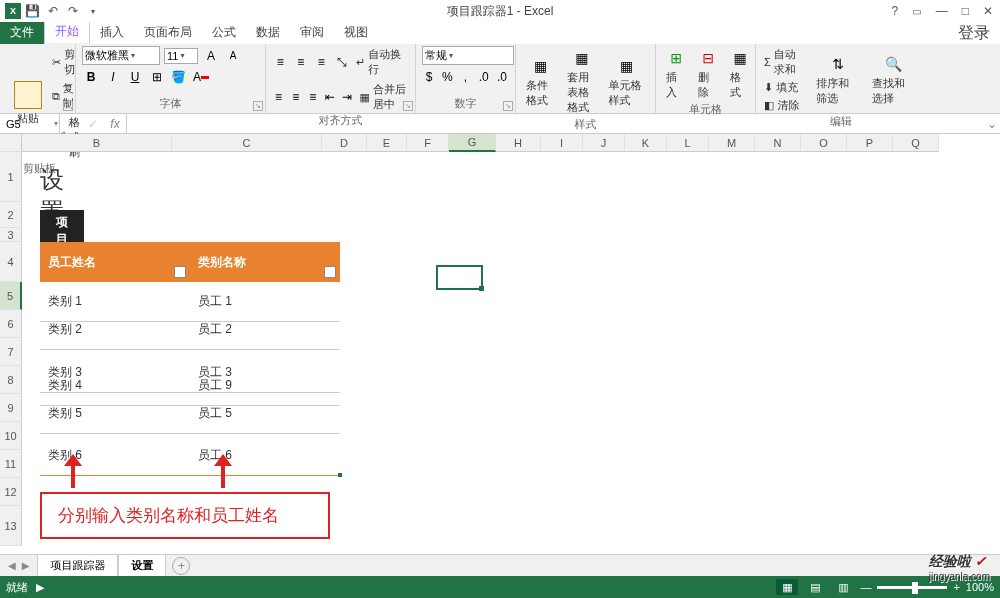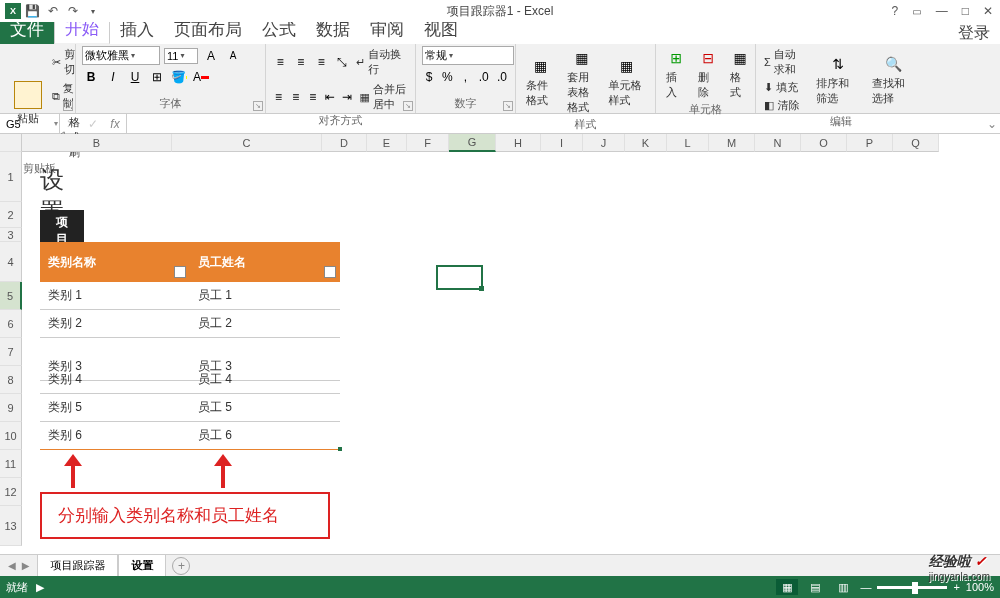--- a/index.html
+++ b/index.html
@@ -9,21 +9,21 @@
 .titlebar { height:22px; background:#fff; display:flex; align-items:center; position:relative; }
 .titlebar .qa { display:flex; gap:2px; padding-left:4px; }
 .titlebar .qa .ql { width:18px; height:18px; display:flex; align-items:center; justify-content:center; color:#555; }
 .xl-icon { width:16px; height:16px; background:#217346; color:#fff; font-size:9px; display:flex; align-items:center; justify-content:center; font-weight:bold; }
 .title-c { position:absolute; left:0; right:0; text-align:center; font-size:12px; color:#444; }
 .title-r { position:absolute; right:4px; display:flex; gap:8px; align-items:center; color:#555; }
 .title-r span { padding:0 3px; }
 
 
 .tabs { height:22px; display:flex; align-items:flex-end; background:#fff; border-bottom:0; }
-.tab { padding:3px 10px; font-size:17px; color:#444; }
+.tab { padding:3px 10px; font-size:12px; color:#444; }
 .tab.file { background:#217346; color:#fff; }
 .tab.active { background:#fff; border:1px solid #ccc; border-bottom:1px solid #f1f1f1; color:#8b5cf6; }
 .tabs .login { margin-left:auto; padding-right:10px; font-size:16px; color:#444; }
 
 
 .ribbon { height:70px; background:#f1f1f1; border-bottom:1px solid #ccc; display:flex; padding-left:4px; }
 .group { border-right:1px solid #d4d4d4; padding:2px 6px 0 6px; display:flex; flex-direction:column; justify-content:space-between; position:relative; }
 .group .glabel { text-align:center; font-size:11px; color:#666; padding-bottom:2px; }
 .group .dlg { position:absolute; right:2px; bottom:2px; width:10px; height:10px; border:1px solid #aaa; font-size:7px; display:flex; align-items:center; justify-content:center; color:#888; }
 .grow { display:flex; gap:4px; align-items:center; }
@@ -61,24 +61,24 @@
 .selcell { position:absolute; border:2px solid #217346; background:transparent; }
 .selhandle { position:absolute; width:5px; height:5px; background:#217346; right:-3px; bottom:-3px; }
 
 
 .sheet-content { position:absolute; top:18px; left:0; }
 .big-title { position:absolute; left:18px; top:12px; font-size:24px; color:#333; }
 .proj-btn { position:absolute; left:18px; top:58px; background:#222; color:#fff; padding:4px 16px; font-size:12px; font-weight:bold; }
 .thead { position:absolute; left:18px; top:90px; width:300px; height:40px; background:#e8822e; display:flex; }
 .thead .thc { flex:1; display:flex; align-items:center; padding-left:8px; color:#fff; font-size:12px; font-weight:bold; position:relative; }
 .thead .thc .fbtn { position:absolute; right:4px; bottom:4px; width:12px; height:12px; background:#fff; border:1px solid #888; font-size:8px; display:flex; align-items:center; justify-content:center; }
-.trow { position:absolute; left:18px; width:300px; height:28px; display:flex; border-bottom:1px solid #ccc; }
+.trow { position:absolute; left:18px; width:300px; height:40px; display:flex; border-bottom:1px solid #ccc; }
 .trow .tc { flex:1; display:flex; align-items:center; padding-left:8px; font-size:12px; color:#333; }
 .trow.last::after { content:''; position:absolute; right:-2px; bottom:-2px; width:4px; height:4px; background:#217346; }
-.trow.last { border-bottom:1px solid #e8822e; }
+.trow.last { border-bottom:1px solid #e8822e;margin-top:14px; }
 
 
 .ann-arrow { position:absolute; }
 .ann-arrow .stem { width:4px; height:22px; background:#d22; border:1px solid #d22; margin:0 auto; }
 .ann-arrow .head { width:0; height:0; border-left:9px solid transparent; border-right:9px solid transparent; border-bottom:12px solid #d22; }
 .ann-box { position:absolute; border:2px solid #d22; padding:10px 16px; color:#d22; font-size:17px; background:#fff; }
 
 
 .hsb { position:absolute; right:22px; bottom:22px; left:180px; height:16px; background:#f0f0f0; display:flex; align-items:center; }
 .hsb .tr { flex:1; height:12px; background:#e8e8e8; position:relative; }
@@ -355,44 +355,44 @@
         <div class="colhdr" style="width: 46px;">O</div>
         <div class="colhdr" style="width: 46px;">P</div>
         <div class="colhdr" style="width: 46px;">Q</div>
       </div>
 
     <div class="sheet-content">
       <div class="big-title">设置</div>
       <div class="proj-btn">项目</div>
       <div class="thead">
         <div class="thc">
+            <span>员工姓名</span>
+            <div class="fbtn">▾</div>
+          </div>
+        <div class="thc">
             <span>类别名称</span>
-            <div class="fbtn">▾</div>
-          </div>
-        <div class="thc">
-            <span>员工姓名</span>
             <div class="fbtn">▾</div>
           </div>
       </div>
       <div id="trows">
           <div class="trow" style="top: 130px;">
             <div class="tc">类别 1</div>
             <div class="tc">员工 1</div>
           </div>
           <div class="trow" style="top: 158px;">
             <div class="tc">类别 2</div>
             <div class="tc">员工 2</div>
           </div>
           <div class="trow" style="top: 201px;">
             <div class="tc">类别 3</div>
             <div class="tc">员工 3</div>
           </div>
           <div class="trow" style="top: 214px;">
             <div class="tc">类别 4</div>
-            <div class="tc">员工 4</div>
+            <div class="tc">员工 9</div>
           </div>
           <div class="trow" style="top: 242px;">
             <div class="tc">类别 5</div>
             <div class="tc">员工 5</div>
           </div>
           <div class="trow last" style="top: 270px;">
             <div class="tc">类别 6</div>
             <div class="tc">员工 6</div>
           </div>
         </div>

